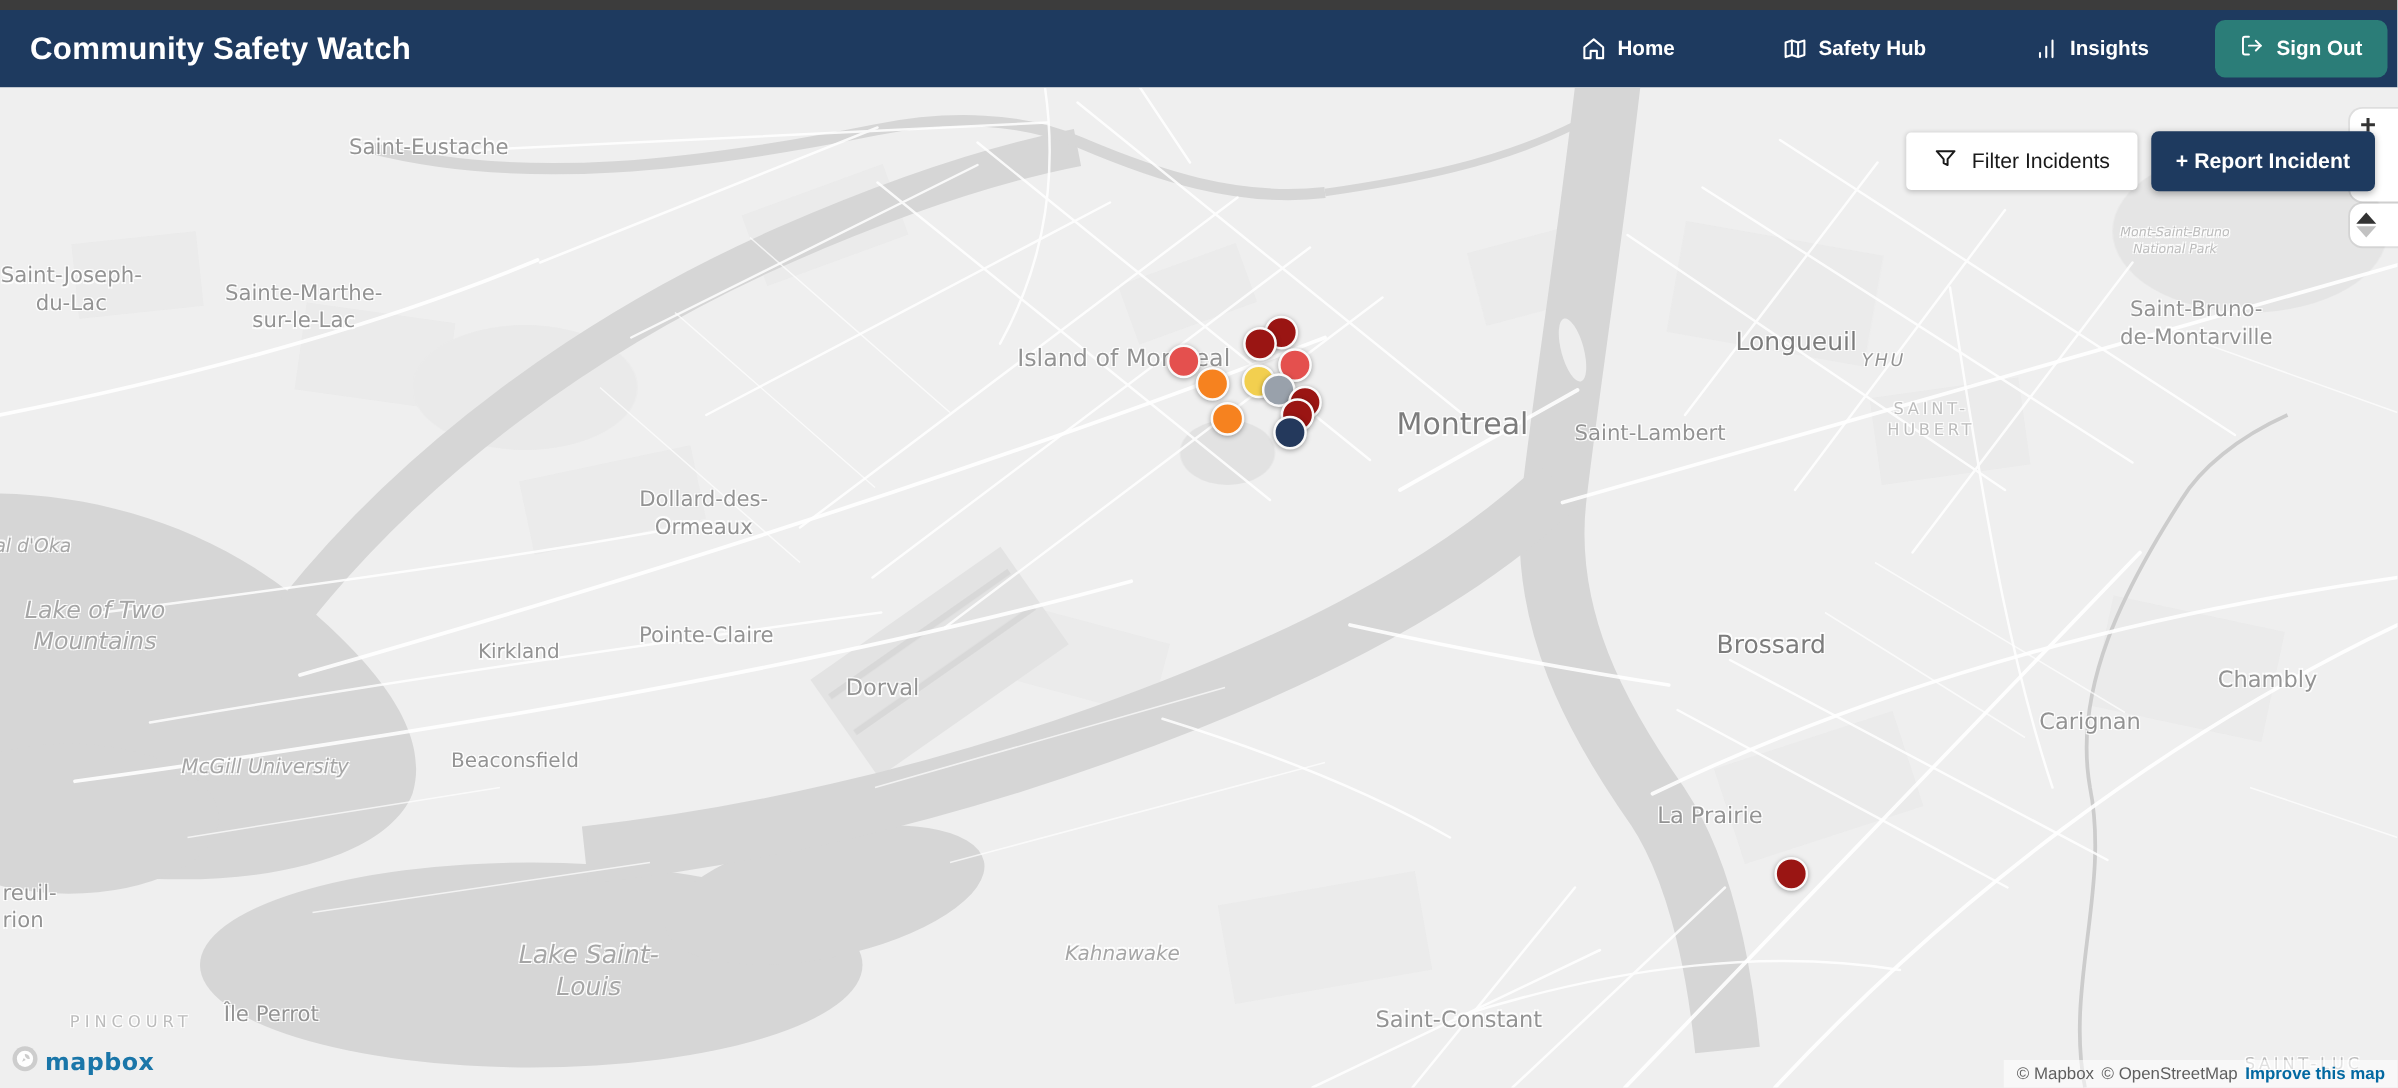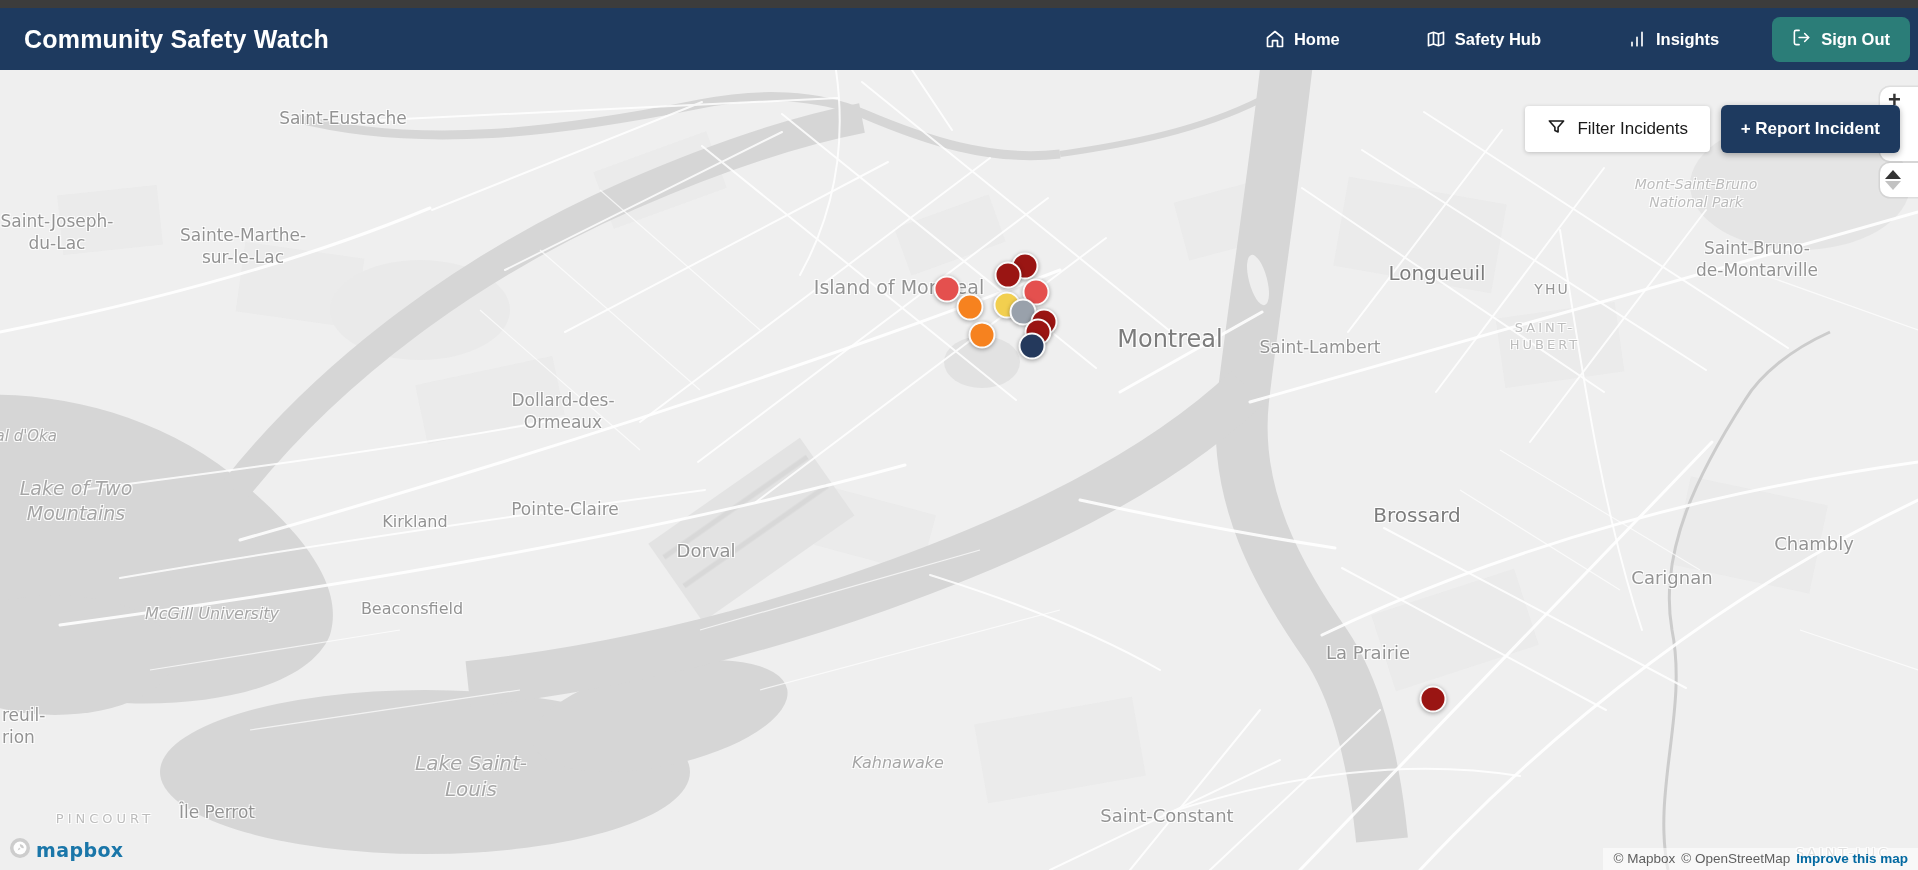--- a/index.html
+++ b/index.html
@@ -212,24 +212,24 @@
         <div class="map-label italic water" style="left: 471px; top: 706px; font-size: 20px;">Lake Saint-
 Louis</div>
         <div class="map-label" style="left: 217px; top: 742px; font-size: 17px;">Île Perrot</div>
         <div class="map-label muted" style="left: 105px; top: 749px; font-size: 13px; letter-spacing: 4px;">PINCOURT</div>
         <div class="map-label italic water" style="left: 898px; top: 693px; font-size: 16px;">Kahnawake</div>
         <div class="map-label" style="left: 1167px; top: 746px; font-size: 18px;">Saint-Constant</div>
         <div class="map-label" style="left: 899px; top: 217px; font-size: 19px;">Island of Montreal</div>
         <div class="map-label dark" style="left: 1170px; top: 270px; font-size: 24px;">Montreal</div>
         <div class="map-label" style="left: 1320px; top: 277px; font-size: 17px;">Saint-Lambert</div>
         <div class="map-label dark" style="left: 1437px; top: 203px; font-size: 20px;">Longueuil</div>
-        <div class="map-label" style="left: 1552px; top: 219px; font-size: 14px; letter-spacing: 2px;">YHU</div>
+        <div class="map-label" style="left: 1507px; top: 219px; font-size: 14px; letter-spacing: 2px; font-style: italic;">YHU</div>
         <div class="map-label muted" style="left: 1545px; top: 267px; font-size: 13px; letter-spacing: 3px;">SAINT-
 HUBERT</div>
-        <div class="map-label italic muted" style="left: 1696px; top: 123px; font-size: 14px;">Mont-Saint-Bruno
+        <div class="map-label italic muted" style="left: 1740px; top: 123px; font-size: 10px;">Mont-Saint-Bruno
 National Park</div>
         <div class="map-label" style="left: 1757px; top: 189px; font-size: 17px;">Saint-Bruno-
 de-Montarville</div>
         <div class="map-label dark" style="left: 1417px; top: 445px; font-size: 20px;">Brossard</div>
         <div class="map-label" style="left: 1672px; top: 508px; font-size: 18px;">Carignan</div>
         <div class="map-label" style="left: 1814px; top: 474px; font-size: 18px;">Chambly</div>
         <div class="map-label" style="left: 1368px; top: 583px; font-size: 18px;">La Prairie</div>
         <div class="map-label muted" style="left: 1843px; top: 783px; font-size: 13px; letter-spacing: 3px;">SAINT-LUC</div>
       </div>
     <div class="layer">

